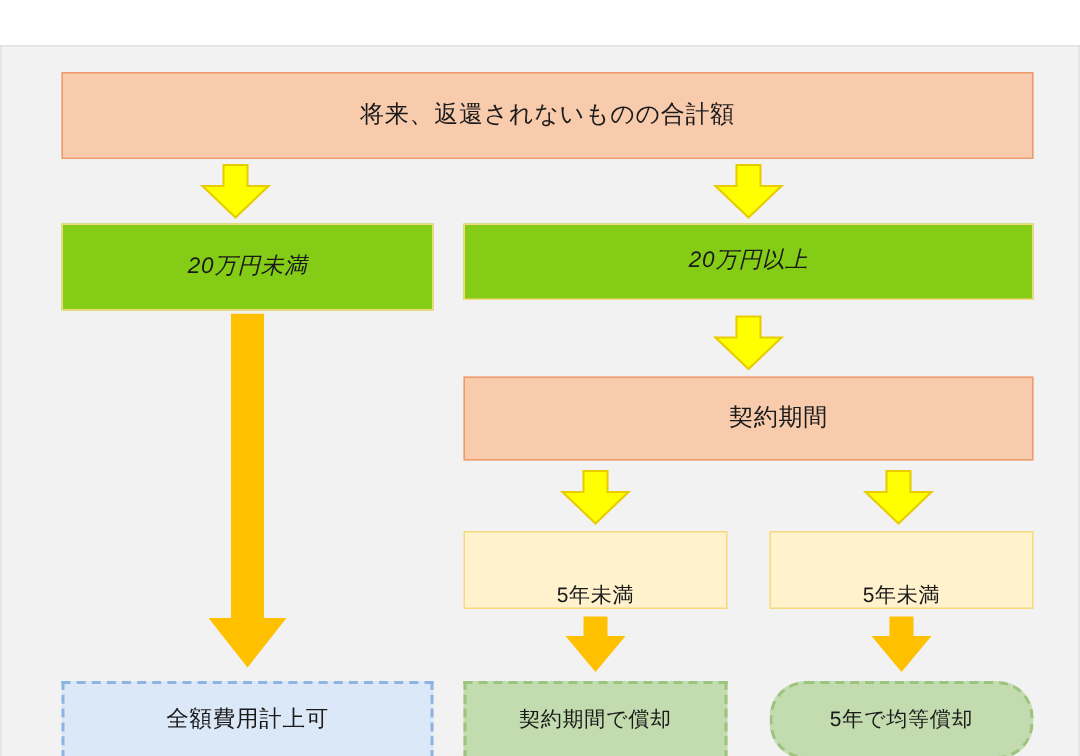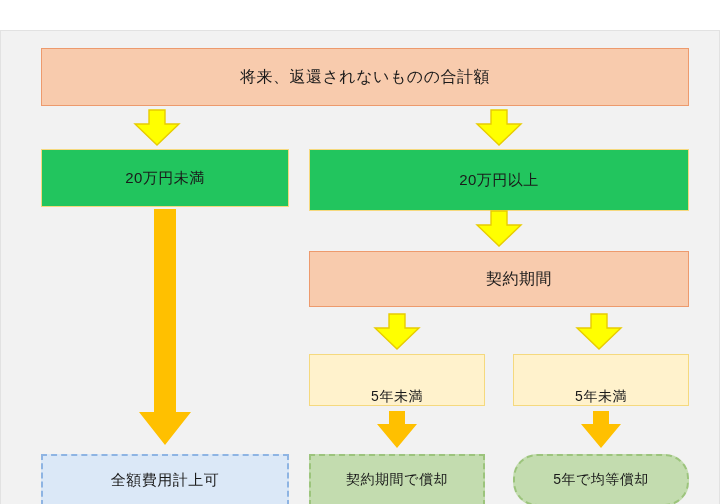--- a/index.html
+++ b/index.html
@@ -32,23 +32,24 @@
     white-space: nowrap;
   }
 
   
   .n-peach {
     background: #f8cbad;
     border: 1px solid #ed9a6d;
     font-size: 16px;
   }
   .n-cream {
-    background: #22c55e;
+    background: #84cc16;
     border: 1px solid #f5d97e;
     font-size: 15px;
+    font-style: italic;
   }
   .n-cream-sm {
     background: #fff2cc;
     border: 1px solid #f5d97e;
     font-size: 14px;
     align-items: flex-end;
   }
   .n-blue-dash {
     background: #dbe8f7;
     border: 2px dashed #8eb4e3;
@@ -84,21 +85,21 @@
   <div class="arrow" style="left:474px; top:78px;">
     <svg width="48" height="38" viewBox="0 0 48 38">
       <polygon points="16,1 32,1 32,15 46,15 24,36 2,15 16,15" fill="#ffff00" stroke="#e8cc00" stroke-width="1.4"></polygon>
     </svg>
   </div>
 
   <div class="node n-cream" style="left:40px; top:118px; width:248px; height:58px;">
     <span>20万円未満</span>
   </div>
 
-  <div class="node n-cream" style="left:308px; top:118px; width:380px; height:62px;">
+  <div class="node n-cream" style="left:308px; top:118px; width:380px; height:51px;">
     <span>20万円以上</span>
   </div>
 
   <div class="arrow" style="left:134px; top:178px;">
     <svg width="60" height="238" viewBox="0 0 60 238">
       <polygon points="19,0 41,0 41,203 56,203 30,236 4,203 19,203" fill="#ffc000"></polygon>
     </svg>
   </div>
 
   <div class="arrow" style="left:474px; top:179px;">

